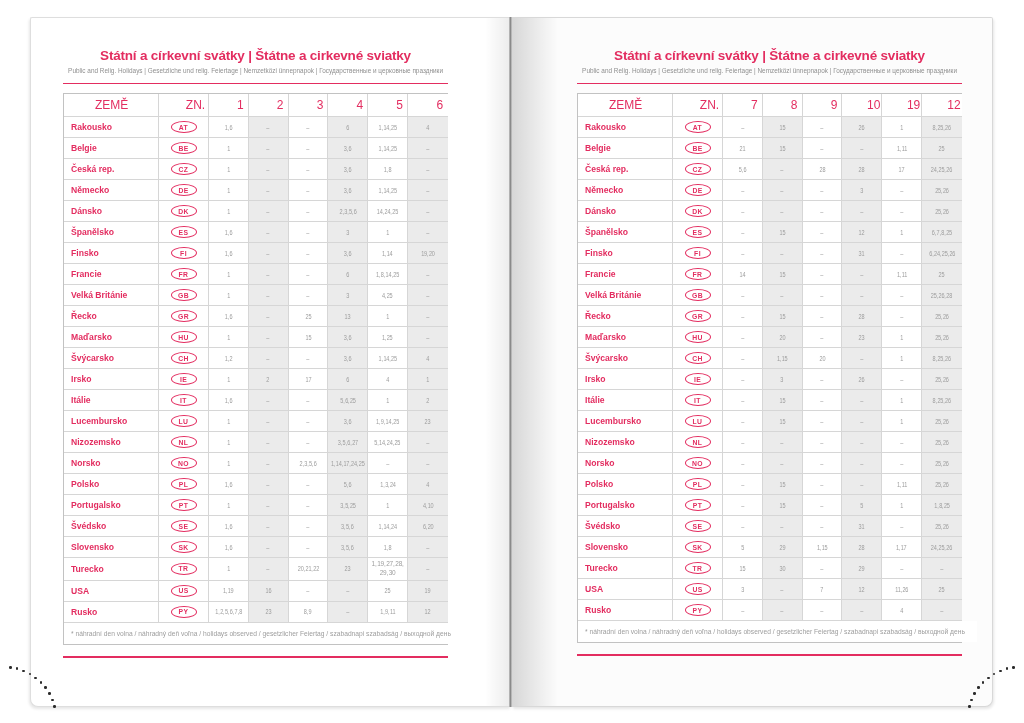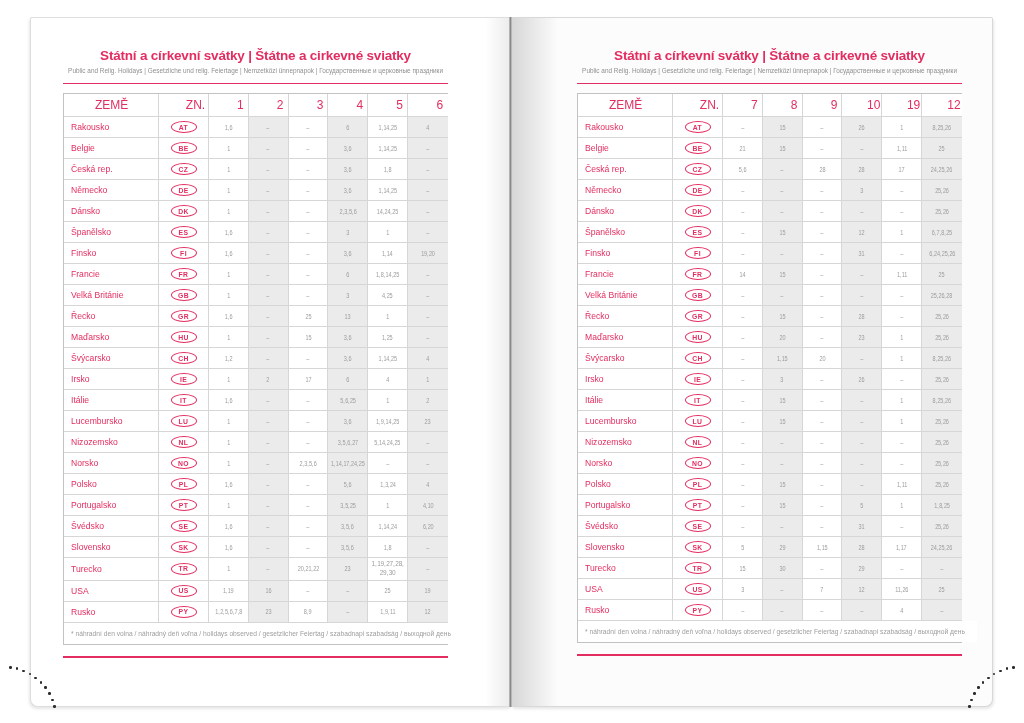--- a/index.html
+++ b/index.html
@@ -34,21 +34,21 @@
   .thead { height:23px; }
   .tfoot { height:20px; grid-template-columns:1fr; }
   .cell { border-right:1px solid #d6d6d6; border-bottom:1px solid #d6d6d6;
           display:flex; align-items:center; justify-content:center; background:#fff; }
   .cell:last-child { border-right:none; }
   .trow:last-child .cell { border-bottom:none; }
   .ccell { justify-content:flex-start; padding-left:7px; }
   .shade { background:#ebebeb; }
   .hcel  { background:#ffffff; }
   .hlabel { color:#e32d60; font-weight:normal; font-size:12px;margin-left:24px; }
-  .cname  { color:#e32d60; font-weight:normal; font-size:8.6px; white-space:nowrap; }
+  .cname  { color:#e32d60; font-weight:bold; font-size:8.6px; white-space:nowrap; }
   .badge  { color:#e32d60; font-weight:bold; font-size:6.8px; letter-spacing:0.4px;
             border:1px solid #e32d60; border-radius:50%; min-width:26px; height:12px;
             display:inline-flex; align-items:center; justify-content:center; padding:0 4px; }
   .val { color:#9d9d9d; font-size:6.5px; letter-spacing:-0.2px; word-spacing:-1px;
          display:inline-block; white-space:nowrap; transform:scaleX(0.85); transform-origin:center; }
   .val.wrap { white-space:normal; transform:none; width:100%; text-align:center;
               line-height:1.35; padding:2px 1px; }
   .footnote { color:#9d9d9d; font-size:6.9px; white-space:nowrap; display:inline-block;
               transform:scaleX(0.97); transform-origin:left center; }
   .fcell { justify-content:flex-start; padding-left:7px; }

